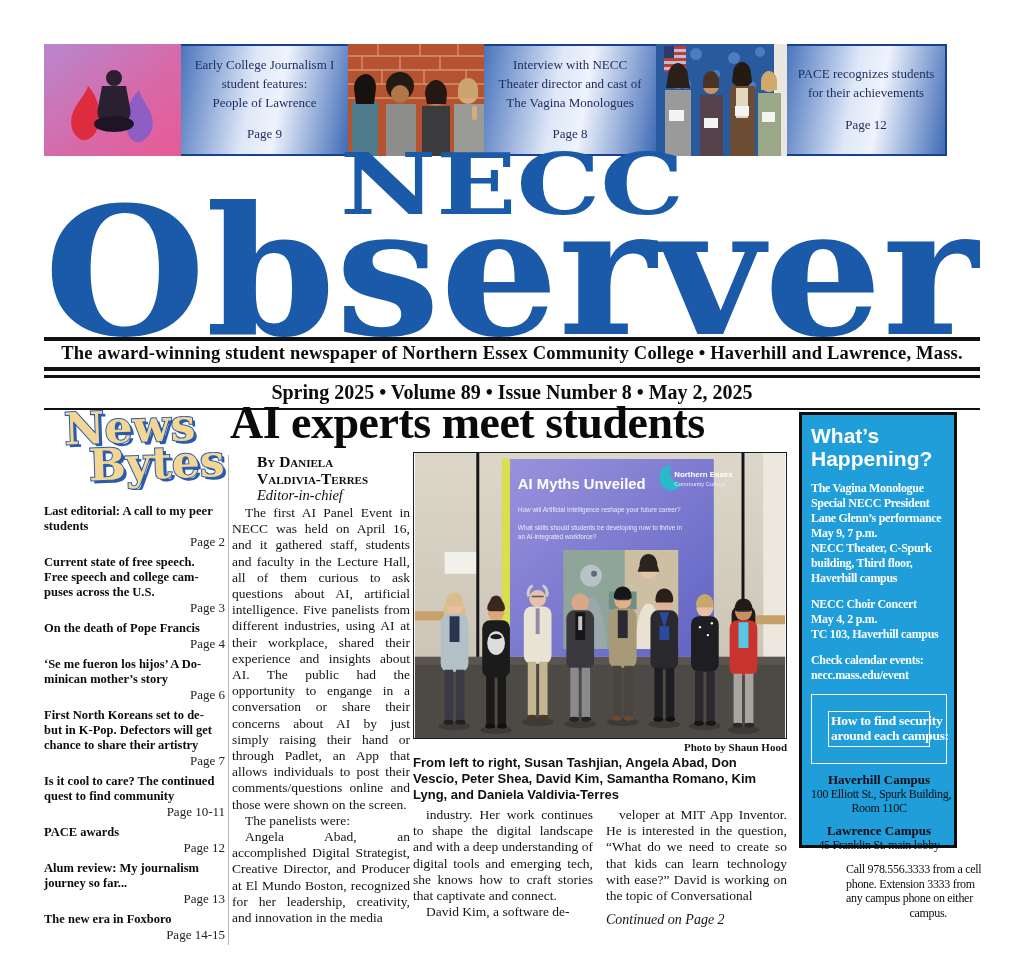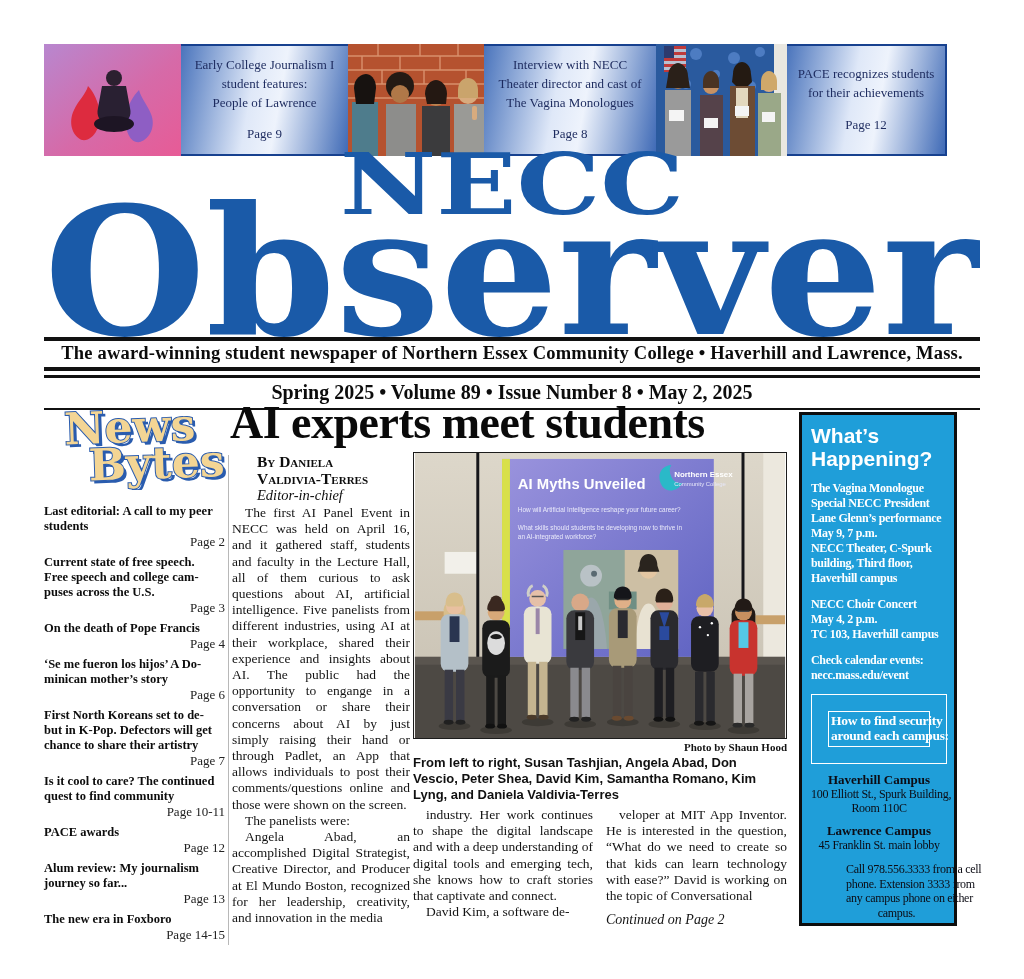--- a/index.html
+++ b/index.html
@@ -58,33 +58,33 @@
              font-style:italic;font-size:14px;color:#141414;}
 
   .mainphoto{position:absolute;left:413px;top:452px;width:374px;height:287px;border:1px solid #1c1c1c;box-sizing:border-box;}
   .photocredit{position:absolute;left:413px;top:741px;width:374px;text-align:right;
                font-weight:bold;font-size:11px;color:#151515;}
   .photocap{position:absolute;left:413px;top:755px;width:366px;
             font-family:"Liberation Sans","DejaVu Sans",sans-serif;font-weight:bold;
             font-size:13px;line-height:16px;color:#101010;}
 
   
-  .sidebar{position:absolute;left:799px;top:412px;width:158px;height:514px;box-sizing:border-box;
+  .sidebar{position:absolute;left:799px;top:412px;width:158px;height:436px;box-sizing:border-box;
            background:#1f9ed9;border:3px solid #0d0d0d;padding:9px 7px 8px 9px;color:#fff;}
   .sb-heading{font-family:"Liberation Sans","DejaVu Sans",sans-serif;font-weight:bold;
               font-size:21px;line-height:23px;white-space:pre;}
   .sb-event{margin-top:11px;font-weight:bold;font-size:12px;line-height:15px;
             letter-spacing:-.3px;white-space:pre;}
   .sb-secbox{margin-top:11px;border:1.5px solid #fff;padding:16px;}
   .sb-secbox-inner{border:1.5px solid #fff;padding:1px 2px 3px;text-align:center;
                    font-weight:bold;font-size:13.5px;line-height:15px;letter-spacing:-.3px;white-space:pre;}
   .sb-campus{margin-top:8px;text-align:center;color:#0c0c14;}
   .sb-campus-name{font-weight:bold;font-size:13px;line-height:15px;}
   .sb-campus-addr{font-size:12px;line-height:14px;letter-spacing:-.3px;white-space:pre;}
-  .sb-phone{margin-top:10px;text-align:center;color:#0c0c14;font-size:12px;line-height:14.5px;
+  .sb-phone{margin-top:10px;text-align:right;color:#0c0c14;font-size:12px;line-height:14.5px;
             letter-spacing:-.3px;white-space:pre;margin-left:35px;}
 
   
   .sl-title{font-family:"Liberation Sans",sans-serif;font-weight:bold;font-size:15px;fill:#ffffff;}
   .sl-org1{font-family:"Liberation Sans",sans-serif;font-weight:bold;font-size:8px;fill:#ffffff;}
   .sl-org2{font-family:"Liberation Sans",sans-serif;font-size:6px;fill:#e6e6f8;}
   .sl-q{font-family:"Liberation Sans",sans-serif;font-size:6.5px;fill:#e9e9fa;}
 </style>
 </head>
 <body>

